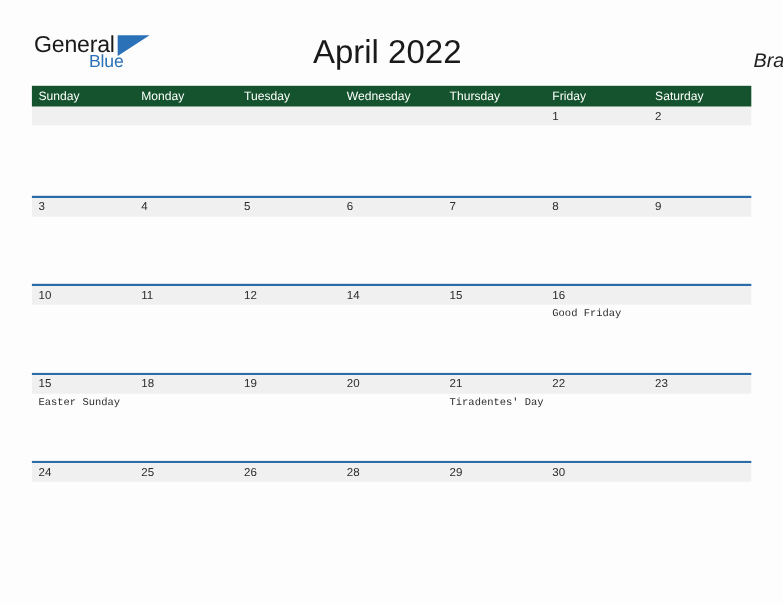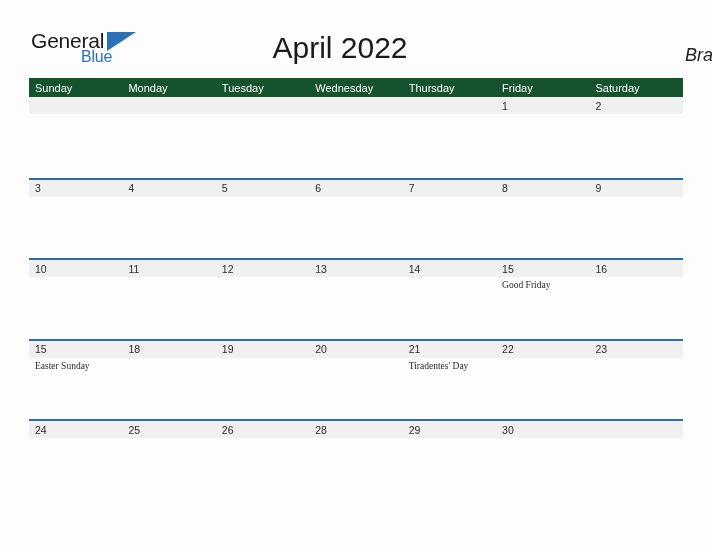--- a/index.html
+++ b/index.html
@@ -63,21 +63,21 @@
     left: 76px;
     top: 2px;
     width: 0;
     height: 0;
     border-left: 29px solid #2b71b8;
     border-bottom: 19px solid transparent;
   }
 
   .cal-title {
     position: absolute;
-    left: 0;
+    left: 12px;
     top: 31px;
     width: 680px;
     text-align: center;
     font-size: 30px;
     color: #1a1a1a;
     font-family: "Liberation Sans", sans-serif;
     line-height: 1.1;
   }
 
   .region {
@@ -152,21 +152,21 @@
     background: transparent;
   }
   .event-cell {
     width: 93.43px;
     box-sizing: border-box;
     padding-left: 6px;
     padding-top: 2px;
     color: #2b2b2b;
     font-size: 9.5px;
     line-height: 12px;
-    font-family: Liberation Serif, serif;
+    font-family: Liberation Mono, monospace;
     white-space: nowrap;
   }
 </style>
 </head>
 <body>
 
 <div class="page">
 
   <div class="header">
 
@@ -234,21 +234,20 @@
         <div class="event-cell"></div>
         <div class="event-cell"></div>
       </div>
     </div>
 
     <div class="week-row">
       <div class="day-band">
         <div class="day-band-cell">10</div>
         <div class="day-band-cell">11</div>
         <div class="day-band-cell">12</div>
-        <div class="day-band-cell">13</div>
         <div class="day-band-cell">14</div>
         <div class="day-band-cell">15</div>
         <div class="day-band-cell">16</div>
       </div>
       <div class="event-row">
         <div class="event-cell"></div>
         <div class="event-cell"></div>
         <div class="event-cell"></div>
         <div class="event-cell"></div>
         <div class="event-cell"></div>

